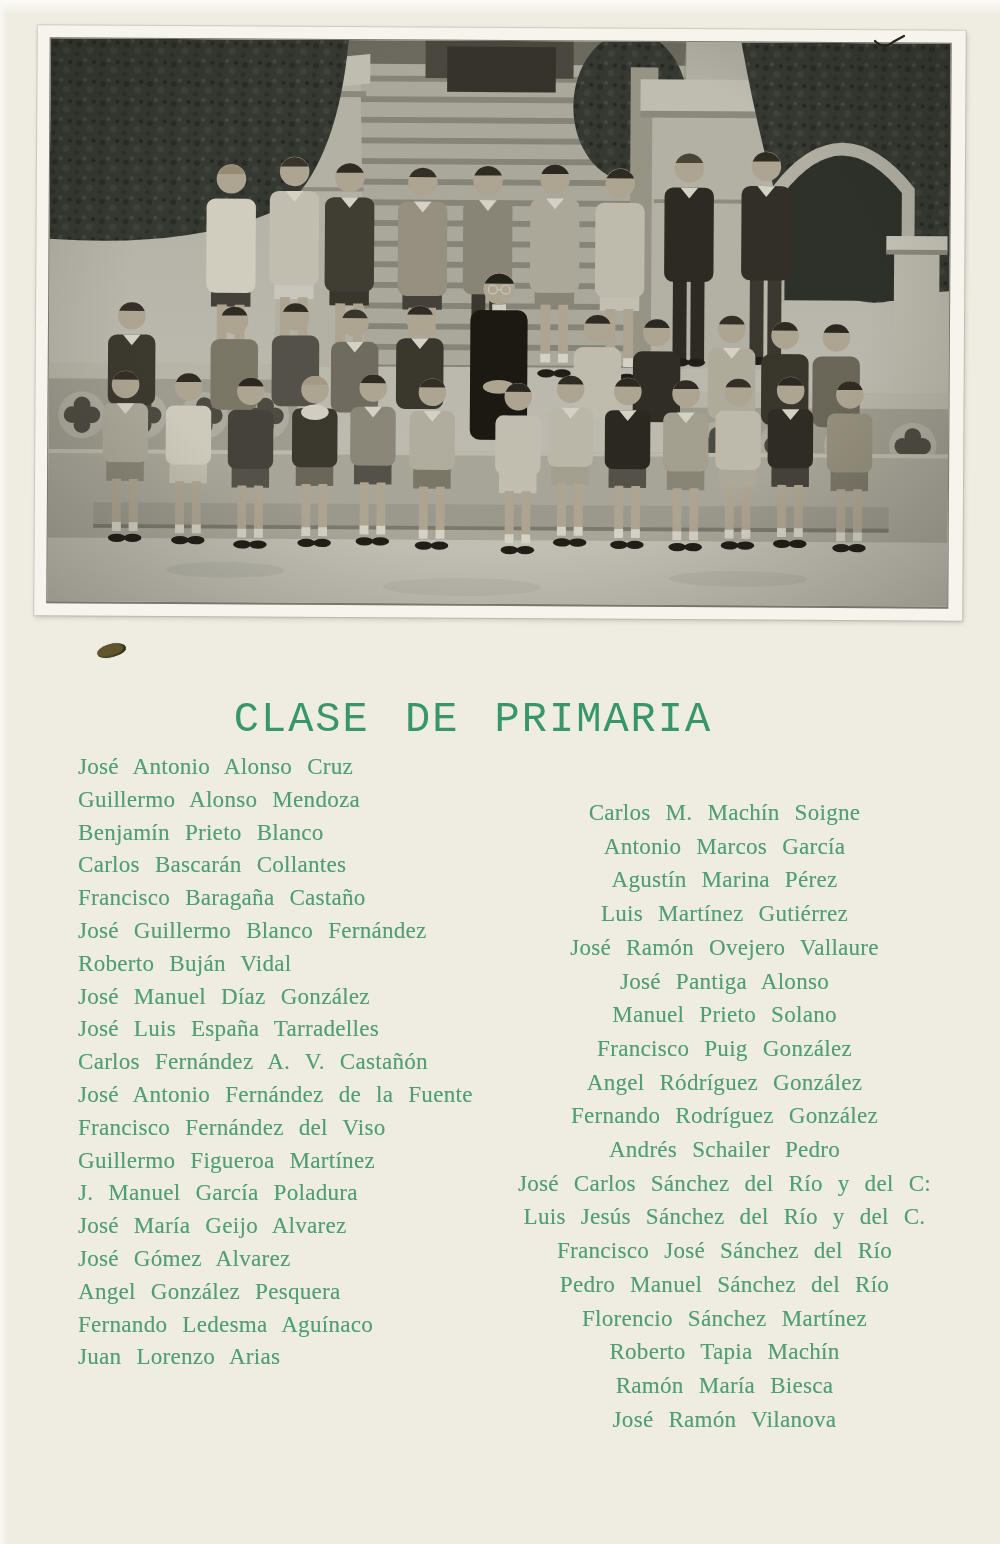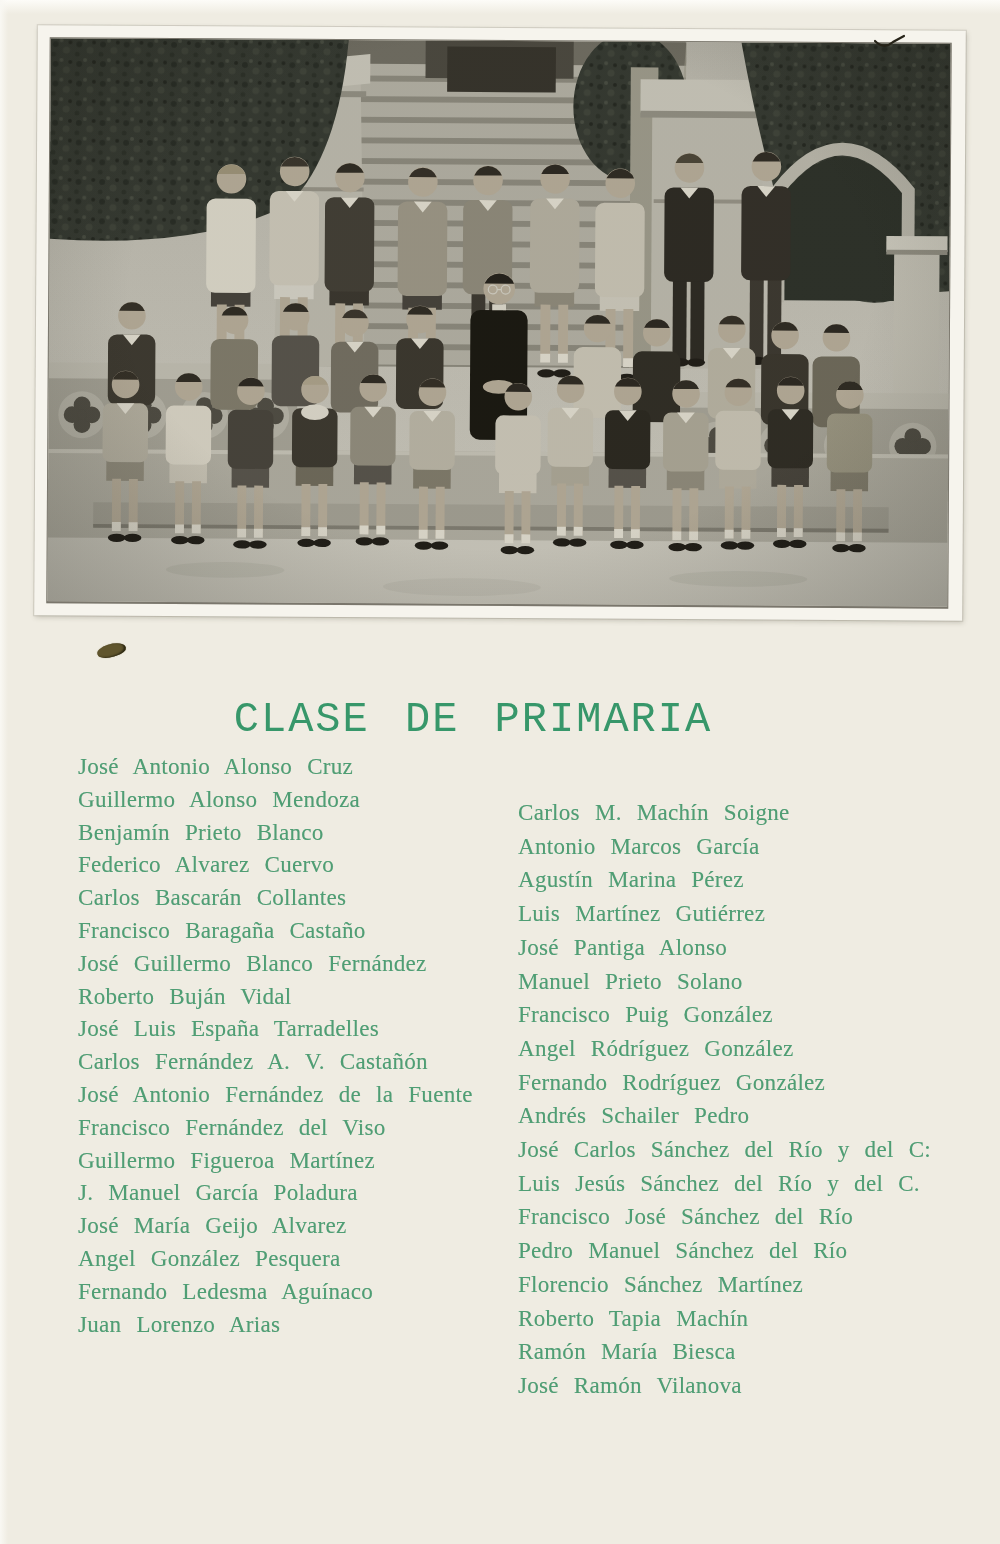--- a/index.html
+++ b/index.html
@@ -44,21 +44,21 @@
     font-family:"Liberation Mono","DejaVu Sans Mono",monospace;
     font-size:42px;font-weight:400;letter-spacing:2px;word-spacing:8px;
     color:#37976a;white-space:nowrap;
   }
 
   
   .col{position:absolute;color:#4f9e74;font-size:23px;letter-spacing:.3px;
     word-spacing:9px;white-space:nowrap;
     text-shadow:.2px .2px 0 rgba(70,140,105,.35);}
   .col-left{left:78px;top:751px;line-height:32.8px;}
-  .col-right{left:518px;top:796px;line-height:33.7px;}
+  .col-right{left:518px;top:796px;line-height:33.7px;text-align:center;}
 </style>
 </head>
 <body>
 
 <div class="scan-edge-top"></div>
 <div class="scan-edge-left"></div>
 
 <div>
 
   <div class="photo-frame">
@@ -461,41 +461,43 @@
   </svg>
 
   <div class="ink-smudge"></div>
 
   <h1 class="title">CLASE DE PRIMARIA</h1>
 
   <div class="col col-left">
       <div>José Antonio Alonso Cruz</div>
       <div>Guillermo Alonso Mendoza</div>
       <div>Benjamín Prieto Blanco</div>
-      <div>Federico Alvarez Cuervo</div>
       <div>Carlos Bascarán Collantes</div>
       <div>Francisco Baragaña Castaño</div>
       <div>José Guillermo Blanco Fernández</div>
       <div>Roberto Buján Vidal</div>
+      <div>José Manuel Díaz González</div>
       <div>José Luis España Tarradelles</div>
       <div>Carlos Fernández A. V. Castañón</div>
       <div>José Antonio Fernández de la Fuente</div>
       <div>Francisco Fernández del Viso</div>
       <div>Guillermo Figueroa Martínez</div>
       <div>J. Manuel García Poladura</div>
       <div>José María Geijo Alvarez</div>
+      <div>José Gómez Alvarez</div>
       <div>Angel González Pesquera</div>
       <div>Fernando Ledesma Aguínaco</div>
       <div>Juan Lorenzo Arias</div>
     </div>
   <div class="col col-right">
       <div>Carlos M. Machín Soigne</div>
       <div>Antonio Marcos García</div>
       <div>Agustín Marina Pérez</div>
       <div>Luis Martínez Gutiérrez</div>
+      <div>José Ramón Ovejero Vallaure</div>
       <div>José Pantiga Alonso</div>
       <div>Manuel Prieto Solano</div>
       <div>Francisco Puig González</div>
       <div>Angel Ródríguez González</div>
       <div>Fernando Rodríguez González</div>
       <div>Andrés Schailer Pedro</div>
       <div>José Carlos Sánchez del Río y del C:</div>
       <div>Luis Jesús Sánchez del Río y del C.</div>
       <div>Francisco José Sánchez del Río</div>
       <div>Pedro Manuel Sánchez del Río</div>

